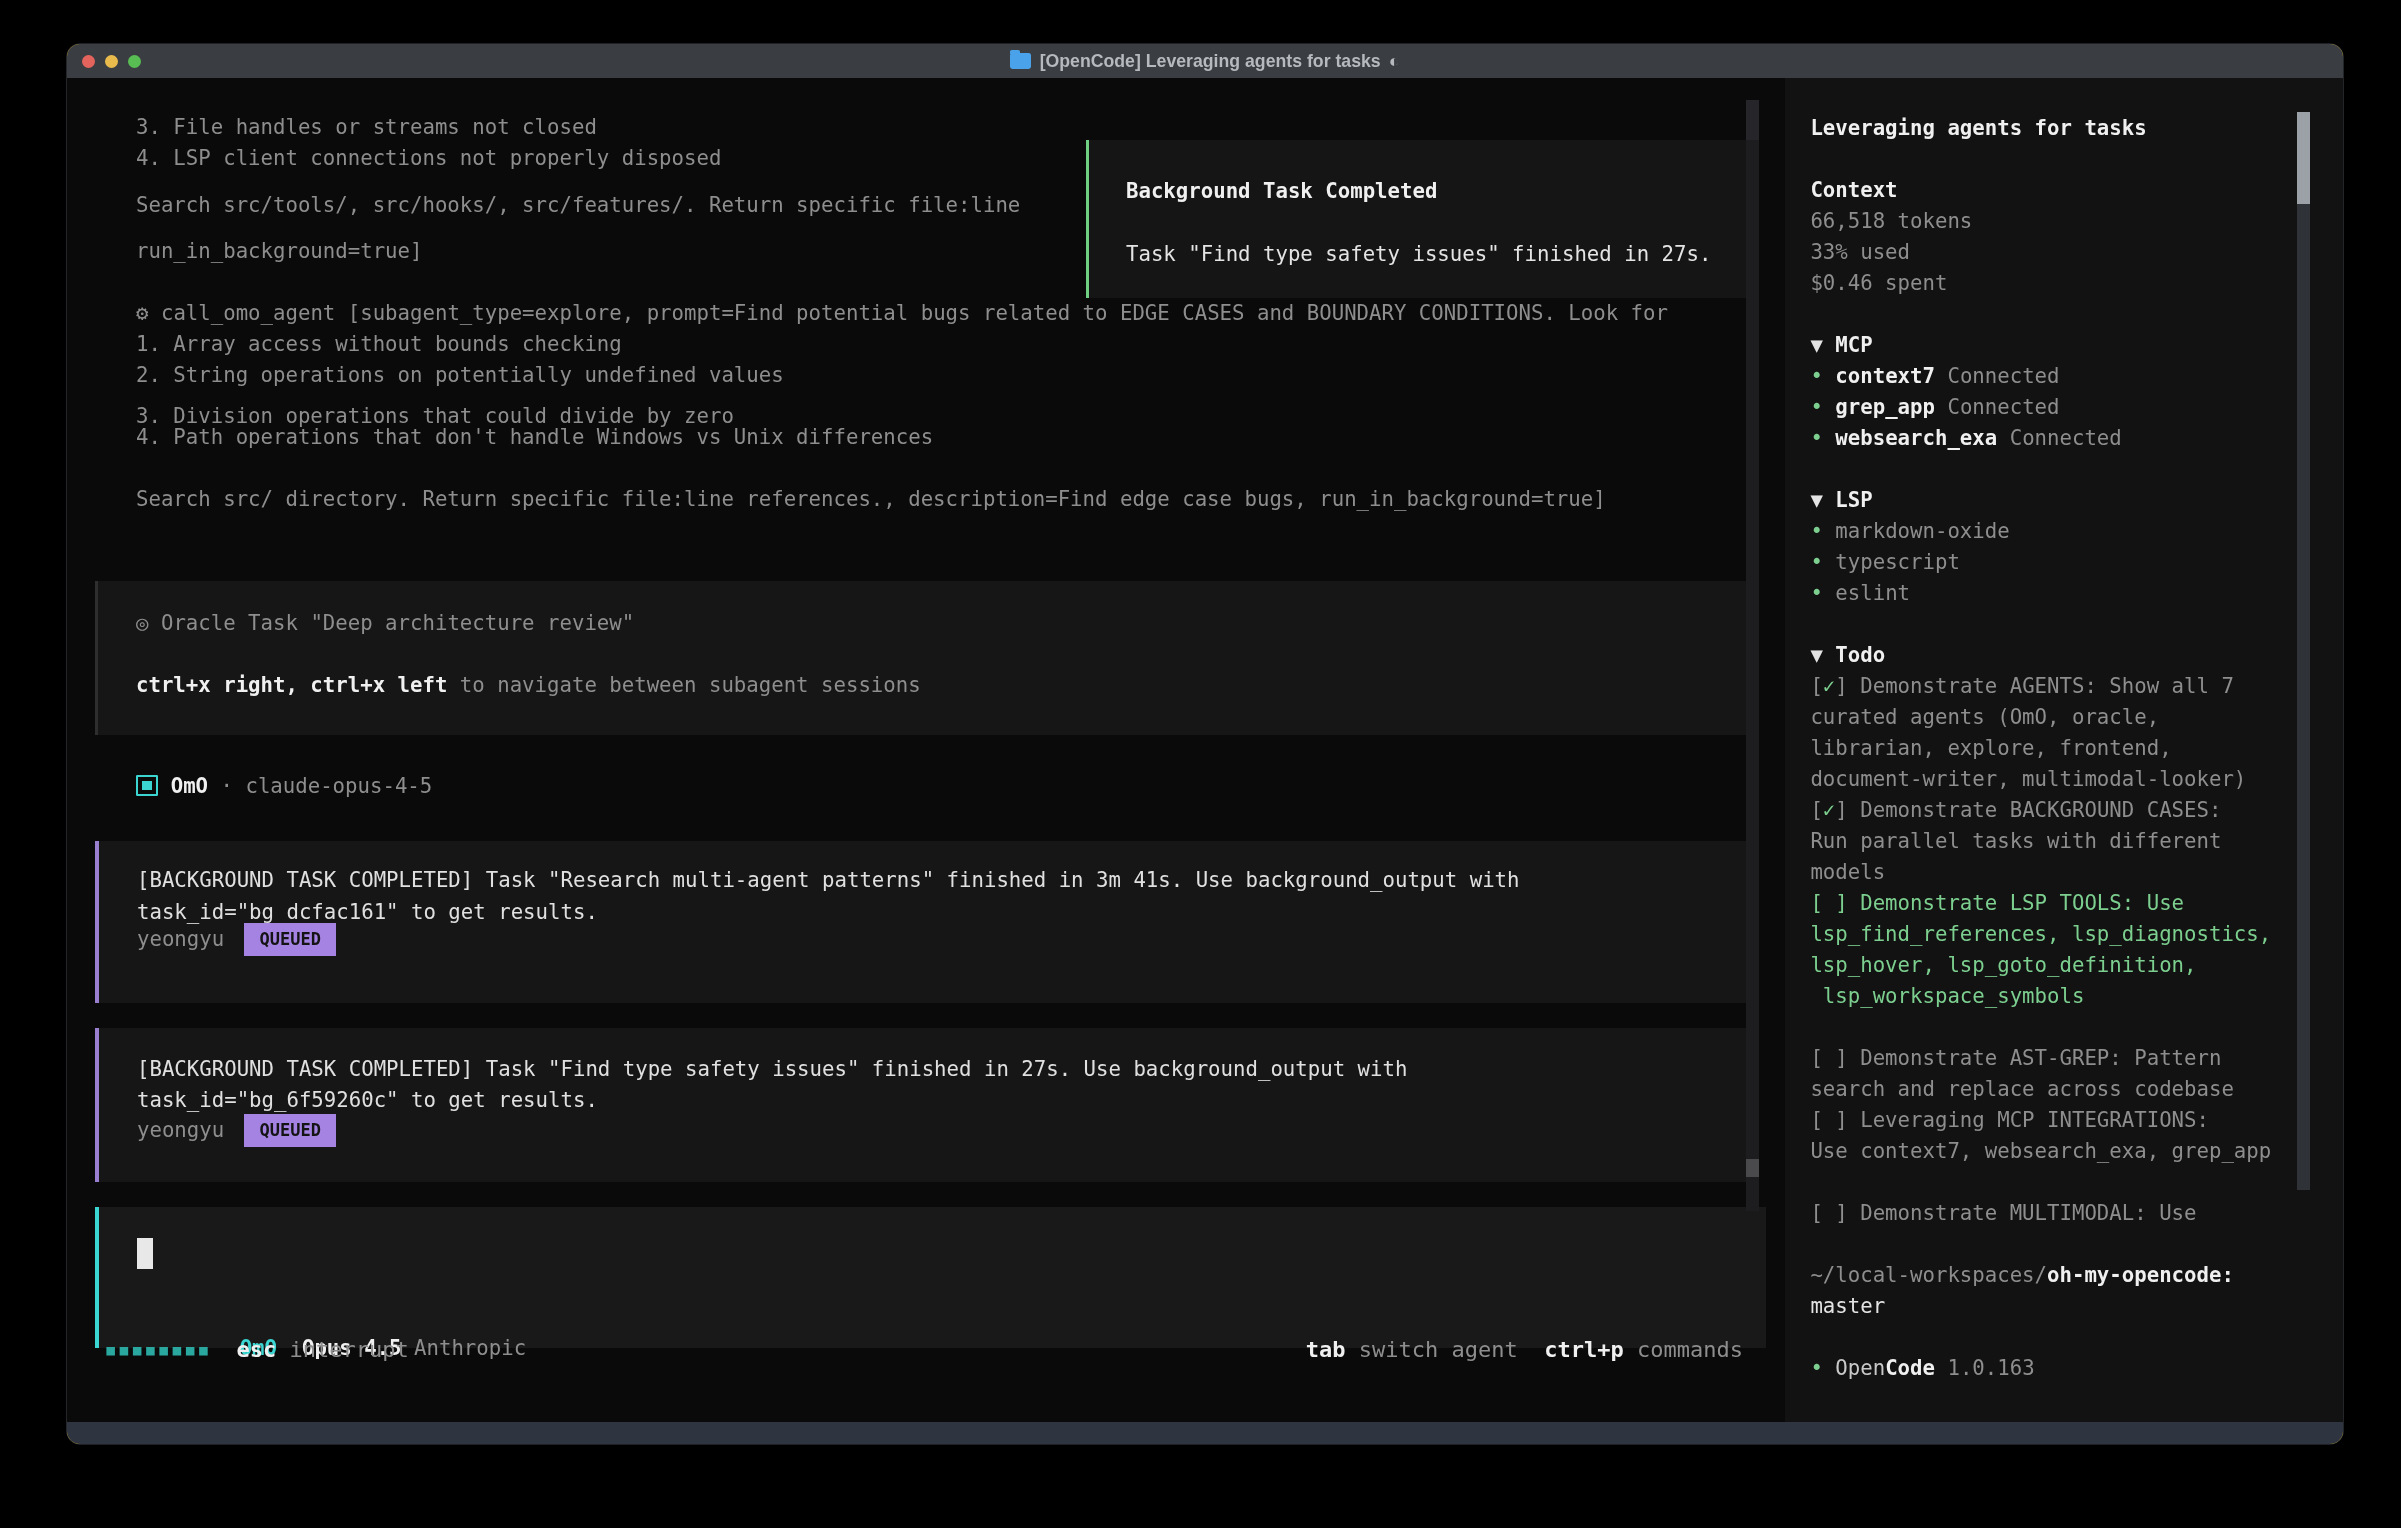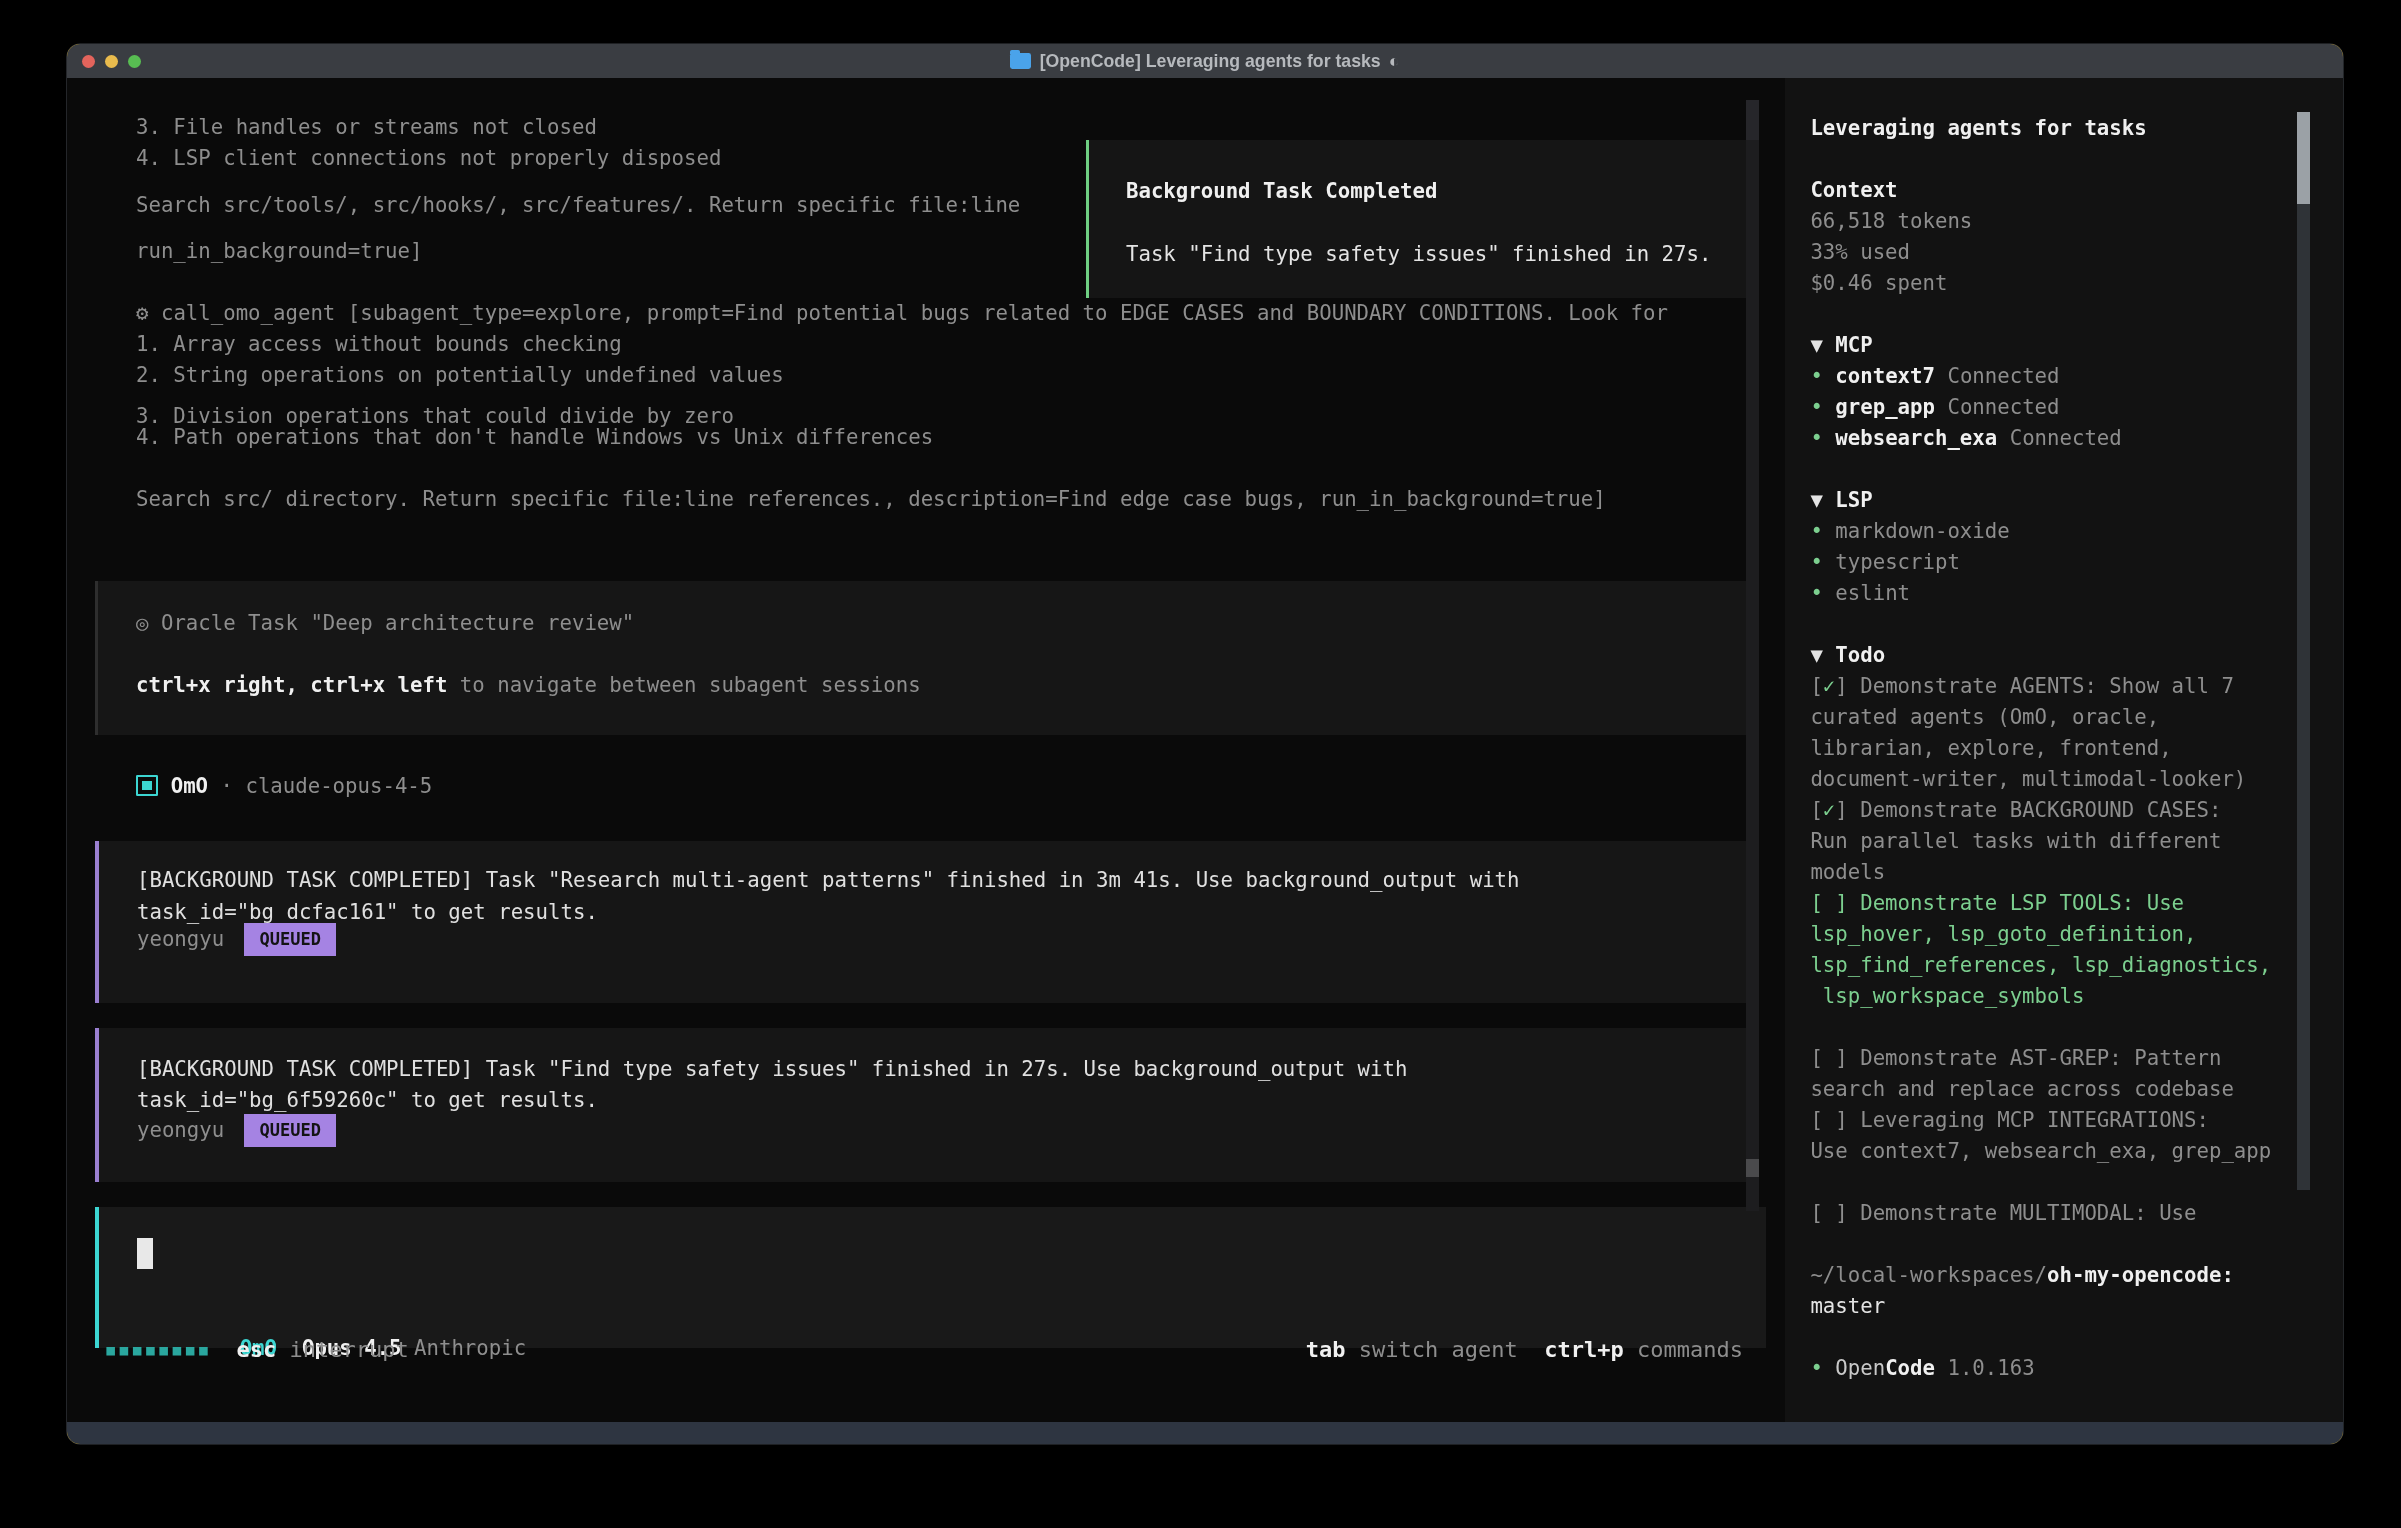--- a/index.html
+++ b/index.html
@@ -181,22 +181,22 @@
         <div class="sline"></div>
         <div class="sline"><span class="w">▼ </span><span class="wb">Todo</span></div>
         <div class="sline"><span class="g">[</span><span class="grn">✓</span><span class="g">] Demonstrate AGENTS: Show all 7</span></div>
         <div class="sline"><span class="g">curated agents (OmO, oracle,</span></div>
         <div class="sline"><span class="g">librarian, explore, frontend,</span></div>
         <div class="sline"><span class="g">document-writer, multimodal-looker)</span></div>
         <div class="sline"><span class="g">[</span><span class="grn">✓</span><span class="g">] Demonstrate BACKGROUND CASES:</span></div>
         <div class="sline"><span class="g">Run parallel tasks with different</span></div>
         <div class="sline"><span class="g">models</span></div>
         <div class="sline"><span class="grn">[ ] Demonstrate LSP TOOLS: Use</span></div>
+        <div class="sline"><span class="grn">lsp_find_references, lsp_diagnostics,</span></div>
         <div class="sline"><span class="grn">lsp_hover, lsp_goto_definition,</span></div>
-        <div class="sline"><span class="grn">lsp_find_references, lsp_diagnostics,</span></div>
         <div class="sline"><span class="grn"> lsp_workspace_symbols</span></div>
         <div class="sline"></div>
         <div class="sline"><span class="g">[ ] Demonstrate AST-GREP: Pattern</span></div>
         <div class="sline"><span class="g">search and replace across codebase</span></div>
         <div class="sline"><span class="g">[ ] Leveraging MCP INTEGRATIONS:</span></div>
         <div class="sline"><span class="g">Use context7, websearch_exa, grep_app</span></div>
         <div class="sline"></div>
         <div class="sline"><span class="g">[ ] Demonstrate MULTIMODAL: Use</span></div>
         <div class="sline"></div>
         <div class="sline"><span class="g">~/local-workspaces/</span><span class="wb">oh-my-opencode:</span></div>

